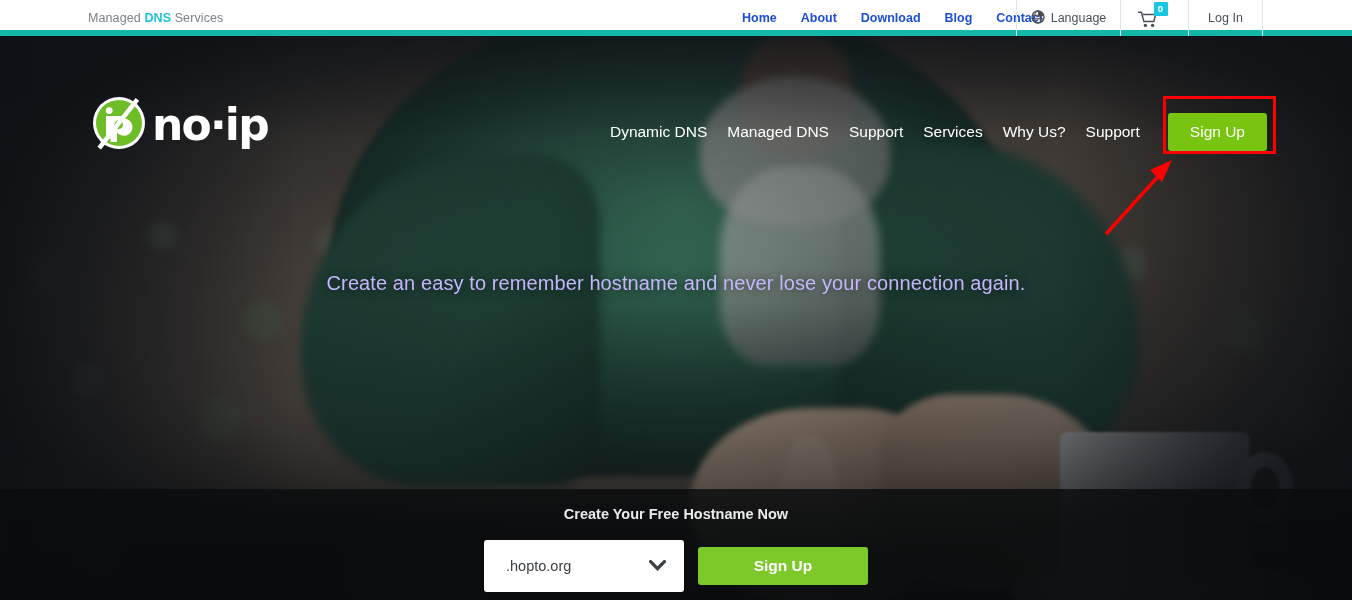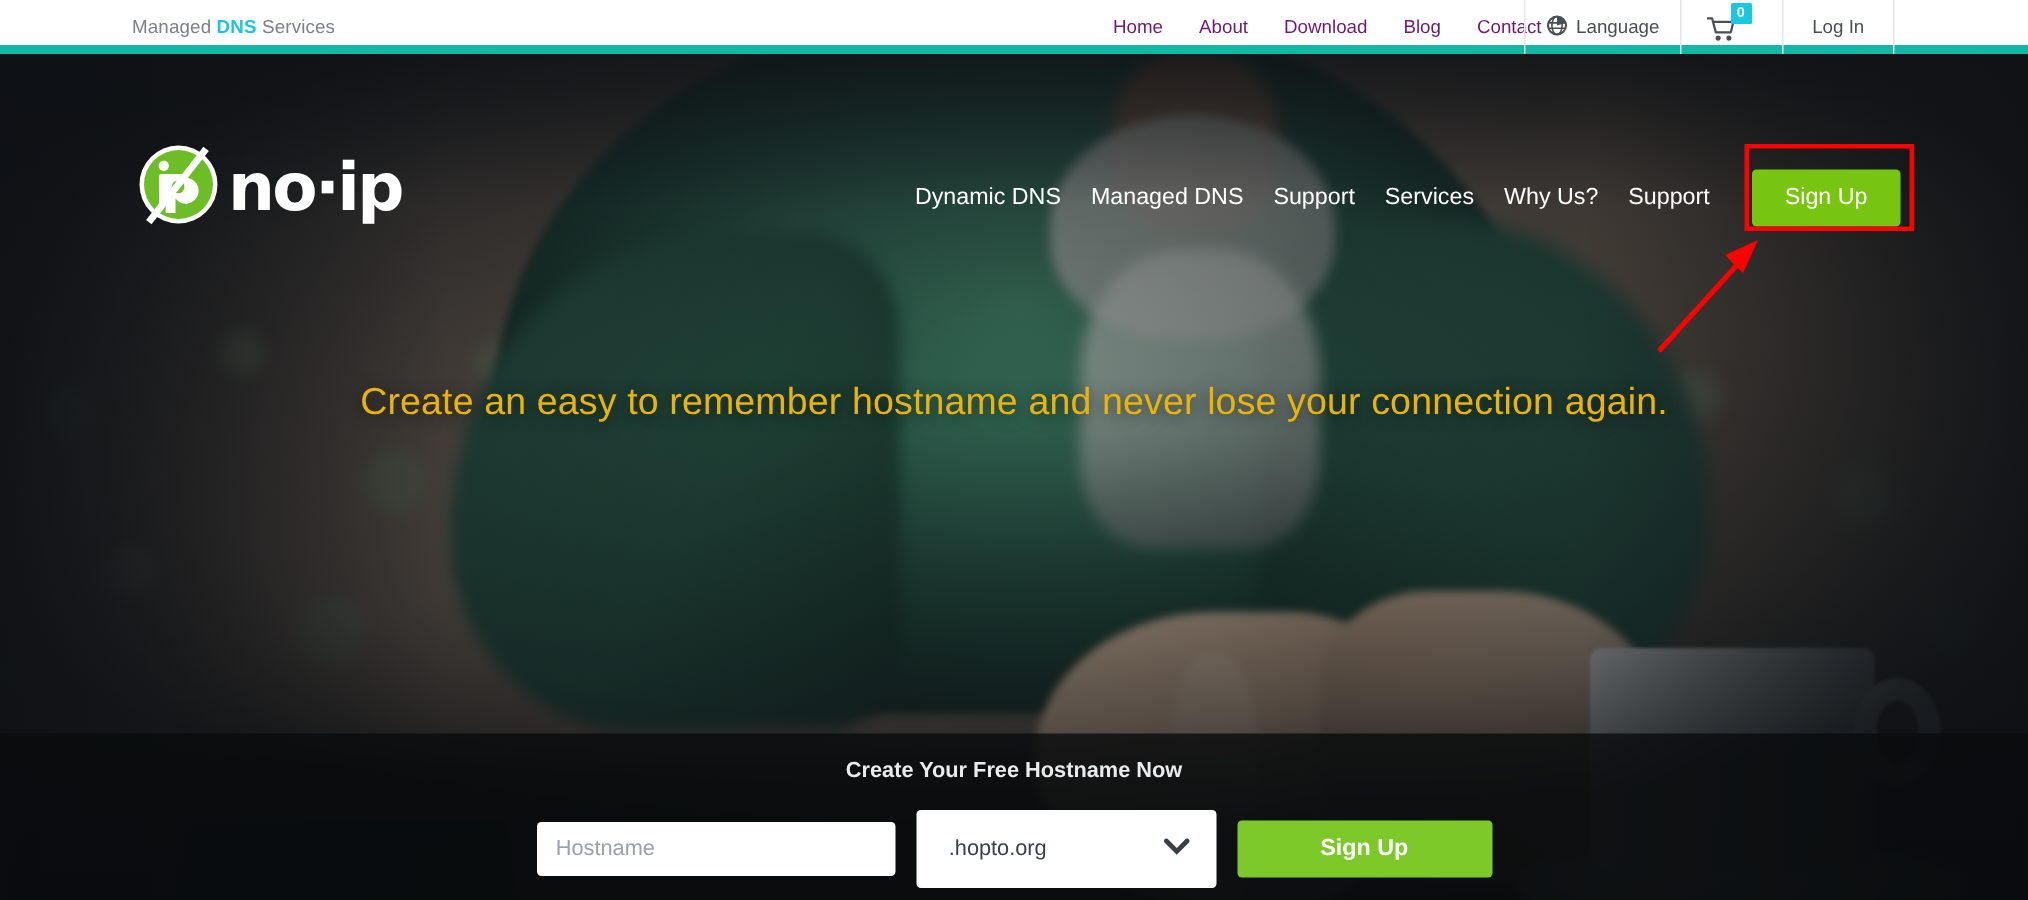--- a/index.html
+++ b/index.html
@@ -36,23 +36,24 @@
   .topnav {
     position: absolute;
     left: 742px; top: 0;
     height: 36px;
     display: flex;
     align-items: center;
     gap: 24px;
   }
   .topnav a {
     font-size: 12.5px;
-    color: #701a75;
+    color: #1d4ed8;
     text-decoration: none;
     white-space: nowrap;
+    font-weight: bold;
   }
 
   .topcell {
     position: absolute;
     top: 0; height: 36px;
     display: flex; align-items: center;
     justify-content: center;
     border-left: 1px solid #e3e5e8;
     font-size: 12.5px;
     color: #4a4f57;
@@ -324,23 +325,24 @@
   .hero-title {
     font-size: 63px;
     font-weight: 700;
     color: #ffffff;
     line-height: 1.08;
     letter-spacing: -1.6px;
     font-family: "DejaVu Sans", sans-serif;
     text-shadow: 0 2px 14px rgba(0,0,0,.45);
   }
   .hero-sub {
-    font-size: 25px;
+    margin-top: 18px;
+    font-size: 20px;
     font-weight: 400;
-    color: #eab308;
+    color: #c4b5fd;
     letter-spacing: .1px;
     text-shadow: 0 1px 10px rgba(0,0,0,.5);
   }
 
   
   .form-wrap {
     position: absolute;
     left: 0; top: 470px;
     width: 1352px;
     text-align: center;
@@ -511,21 +513,20 @@
     </nav>
   </div>
 
   <div class="hero-copy">
     <p class="hero-sub">Create an easy to remember hostname and never lose your connection again.</p>
   </div>
 
   <div class="form-wrap">
     <div class="form-label">Create Your Free Hostname Now</div>
     <div class="form-row">
-      <input class="inp-hostname" type="text" placeholder="Hostname" style="">
       <div class="sel-domain">
         <span class="sel-domain-value">.hopto.org</span>
         <span class="sel-chevron">
           <svg width="17" height="11" viewBox="0 0 17 11">
             <path d="M1.6 1.6 L8.5 8.6 L15.4 1.6" fill="none" stroke="#3b4045" stroke-width="3.2" stroke-linecap="square"></path>
           </svg>
         </span>
       </div>
       <button class="btn-signup-form" type="button">Sign Up</button>
     </div>

